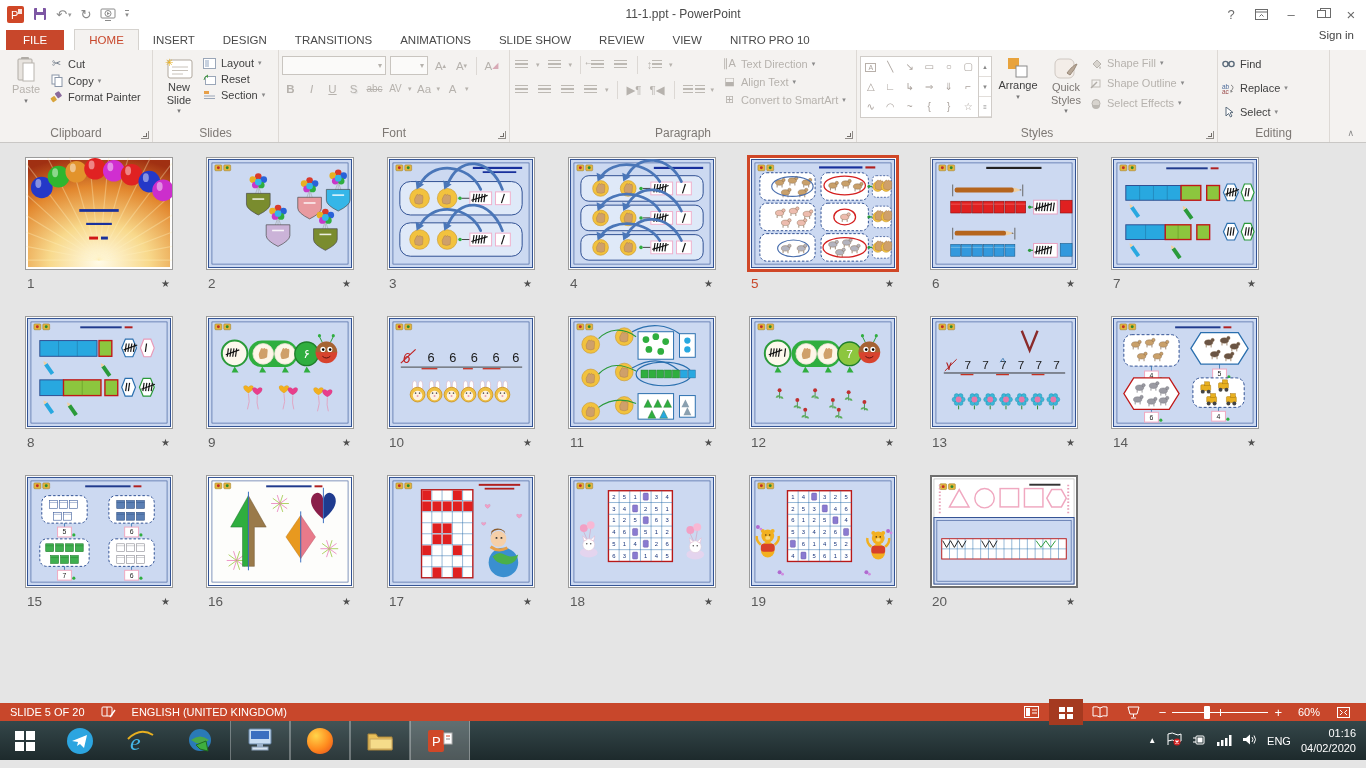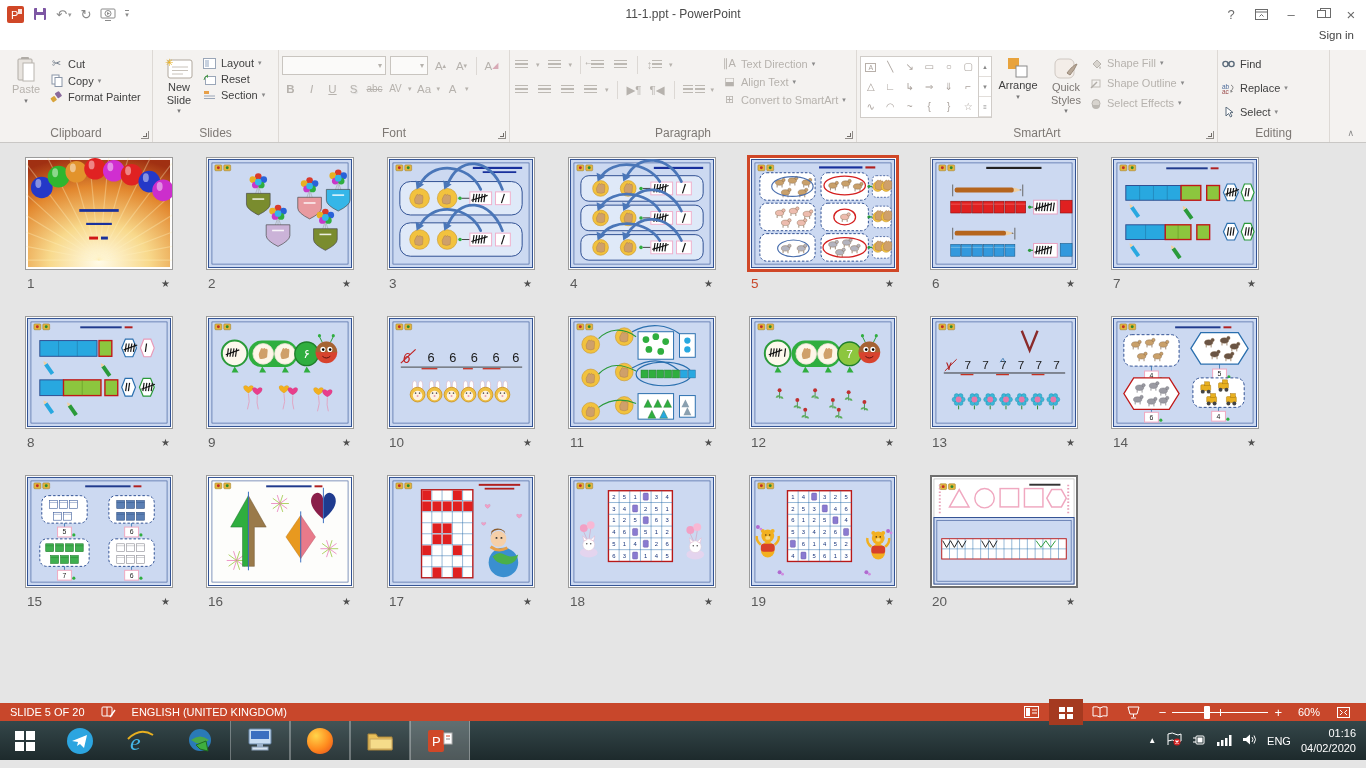--- a/index.html
+++ b/index.html
@@ -139,20 +139,32 @@
       </span>
       <span class="wc">–</span>
       <span class="wc">
           <span class="restore-glyph"></span>
         </span>
       <span class="wc" style="font-size:15px">×</span>
     </div>
   </div>
 
   <div class="tabrow">
+    <div id="tabs">
+        <div class="tab file">FILE</div>
+        <div class="tab active">HOME</div>
+        <div class="tab">INSERT</div>
+        <div class="tab">DESIGN</div>
+        <div class="tab">TRANSITIONS</div>
+        <div class="tab">ANIMATIONS</div>
+        <div class="tab">SLIDE SHOW</div>
+        <div class="tab">REVIEW</div>
+        <div class="tab">VIEW</div>
+        <div class="tab">NITRO PRO 10</div>
+      </div>
     <span class="signin">Sign in</span>
   </div>
 
   <div class="ribbon">
 
     <div class="rgroup" style="width:153px">
       <div class="bigbtn dis">
         <svg width="20" height="26">
             <rect x="5" y="0" width="8" height="4" rx="1" fill="#b0aca6"></rect>
             <rect x="2" y="2" width="14" height="21" rx="1" fill="#e8e4df" stroke="#b0aca6"></rect>
@@ -405,21 +417,21 @@
             <span class="mi">
               <svg width="12" height="11">
                 <circle cx="6" cy="5.5" r="4" fill="#d8d4ce" stroke="#b8b4ae"></circle>
                 <path d="M2,7 a4,4 0 0,0 8,0" fill="#bcb8b2"></path>
               </svg>
             </span>
             <span>Select Effects</span>
             <span class="caret">▾</span>
           </div>
       </div>
-      <div class="rg-label"><span>SmartArt</span></div>
+      <div class="rg-label"><span>Styles</span></div>
       <span class="dl"></span>
     </div>
 
     <div class="rgroup" style="width:112px">
       <div class="editcol">
         <div class="minibtn">
             <span class="mi">
               <svg width="13" height="10">
                 <circle cx="3.5" cy="5" r="2.6" fill="none" stroke="#5a6a7a" stroke-width="1.4"></circle>
                 <circle cx="9.5" cy="5" r="2.6" fill="none" stroke="#5a6a7a" stroke-width="1.4"></circle>

